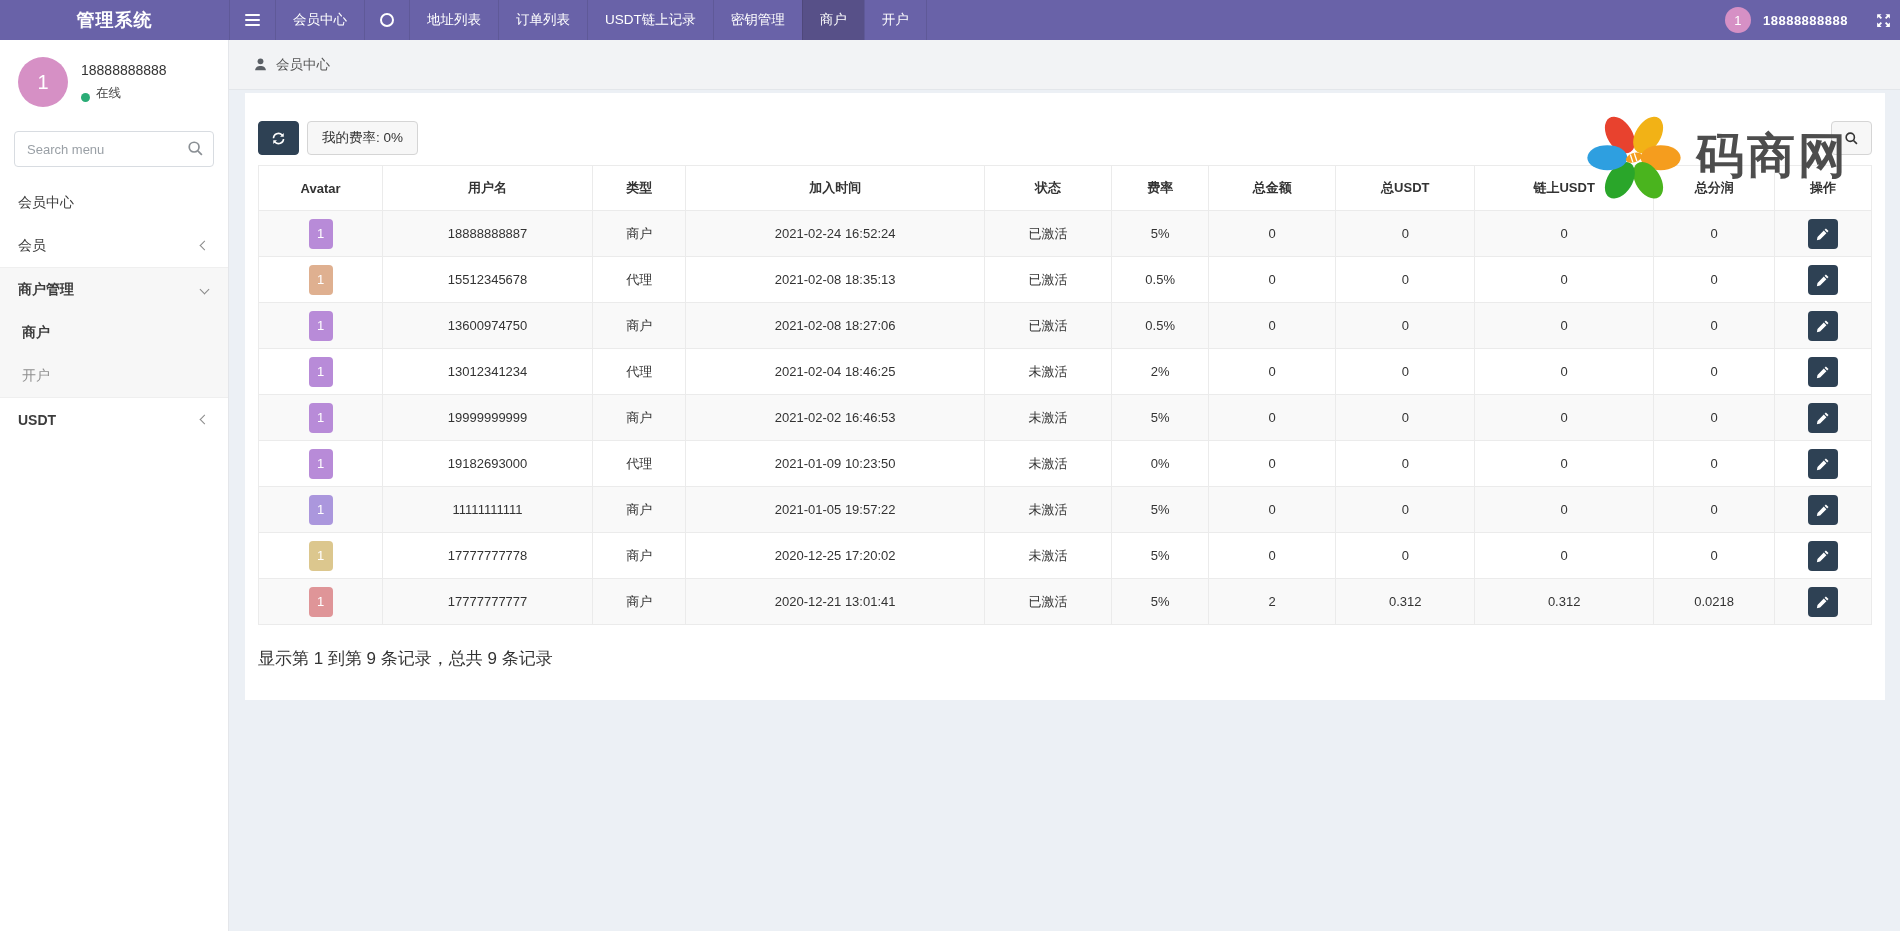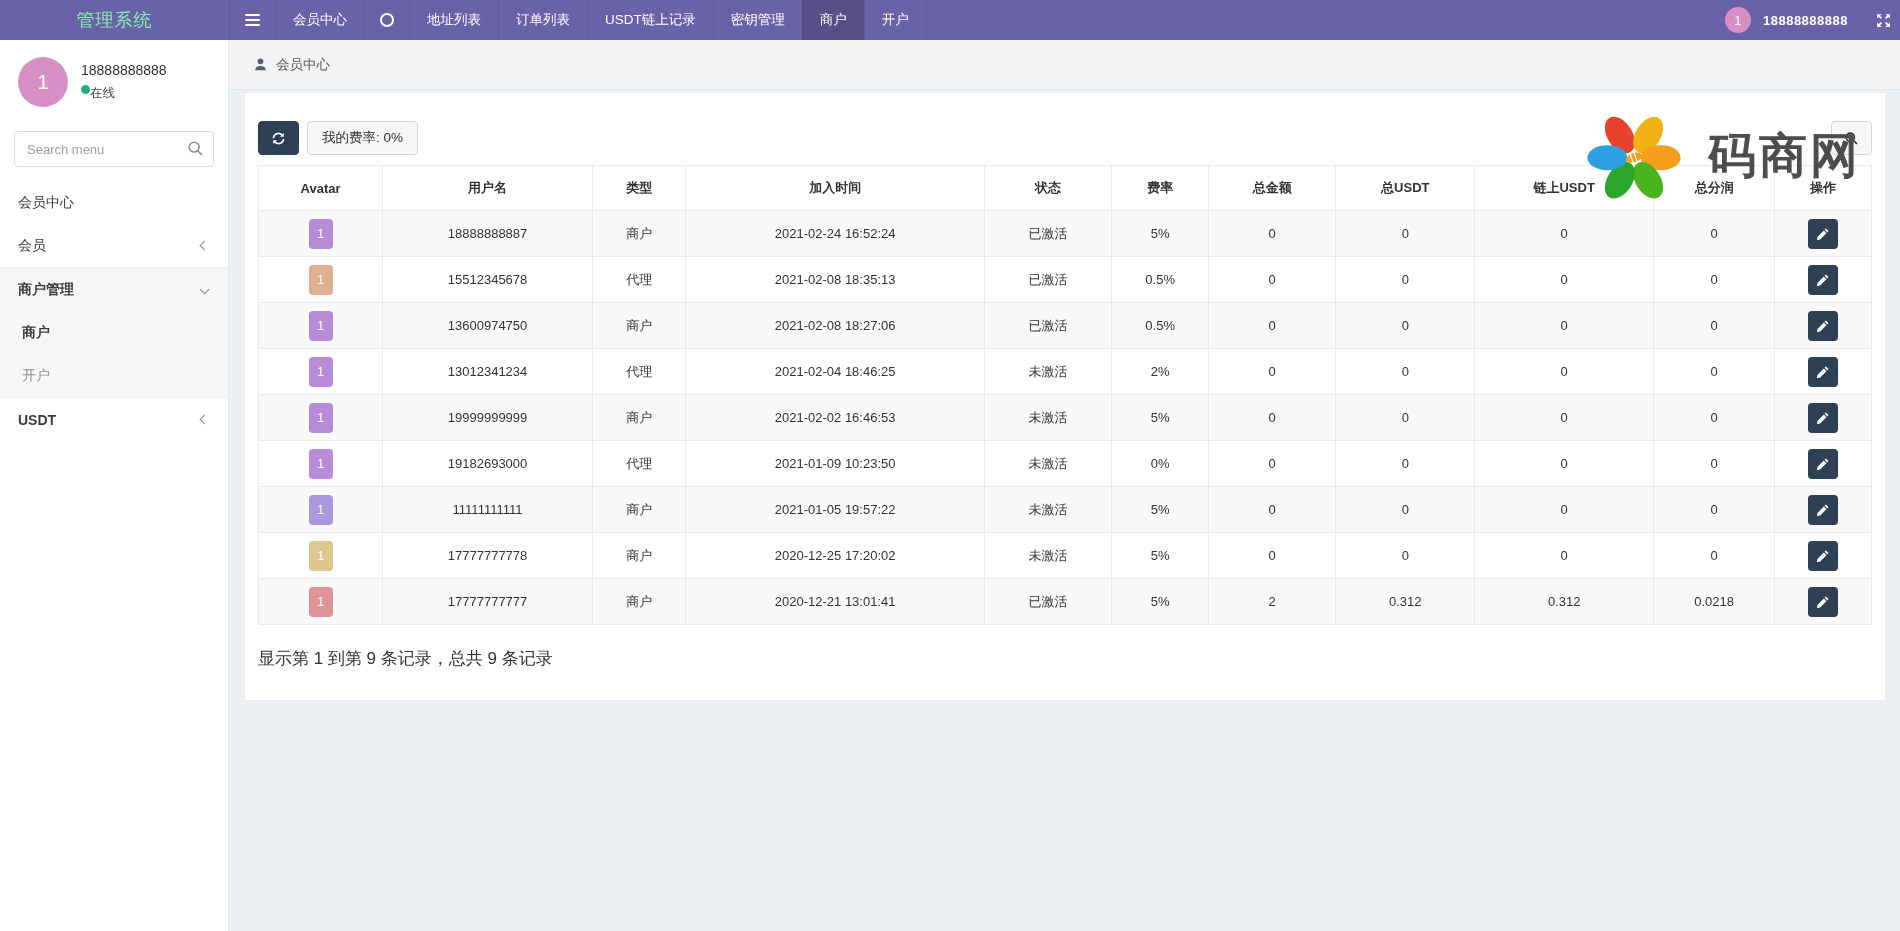--- a/index.html
+++ b/index.html
@@ -1,39 +1,39 @@
 <!DOCTYPE html>
 <html><head>
 <meta charset="utf-8">
 <style>
   * { margin:0; padding:0; box-sizing:border-box; }
   html,body { width:1900px; height:931px; overflow:hidden; font-family:"Liberation Sans","DejaVu Sans",sans-serif; background:#ecf0f5; }
 
   
   .navbar { position:absolute; top:0; left:0; width:1900px; height:40px; background:#6962a8; display:flex; align-items:stretch; z-index:20; }
-  .brand { width:229px; display:flex; align-items:center; justify-content:center; color:#86efac; font-size:18px; font-weight:normal; letter-spacing:1px; }
+  .brand { width:229px; display:flex; align-items:center; justify-content:center; color:#ffffff; font-size:18px; font-weight:bold; letter-spacing:1px; }
   .nav-items { display:flex; align-items:stretch; }
   .nav-item { display:flex; align-items:center; padding:0 17px; color:#fff; font-size:13.5px; cursor:pointer; border-left:1px solid rgba(0,0,0,0.09); }
   .nav-item.icon-item { padding:0 15px; }
   .nav-item.active { background:#575088; }
   .nav-item:last-child { border-right:1px solid rgba(0,0,0,0.09); }
   .hamburger { display:flex; flex-direction:column; gap:3px; }
   .hamburger span { display:block; width:15px; height:2px; background:#fff; border-radius:1px; }
   .ring { width:14px; height:14px; border:2.5px solid #fff; border-radius:50%; }
   .nav-right { margin-left:auto; display:flex; align-items:center; gap:12px; padding-right:8px; }
   .nav-avatar { width:26px; height:26px; border-radius:50%; background:#d690c5; color:#fff; font-size:13px; display:flex; align-items:center; justify-content:center; }
   .nav-phone { color:#fff; font-size:13px; font-weight:bold; letter-spacing:0.5px; }
   .expand-btn { width:18px; height:18px; display:flex; align-items:center; justify-content:center; cursor:pointer; margin-left:14px; }
 
   
   .sidebar { position:absolute; top:40px; left:0; width:229px; height:891px; background:#fff; border-right:1px solid #e4e6ea; z-index:10; }
   .side-user { display:flex; align-items:center; gap:13px; padding:17px 0 14px 18px; }
   .side-avatar { width:50px; height:50px; border-radius:50%; background:#d690c5; color:#fff; font-size:20px; display:flex; align-items:center; justify-content:center; flex:0 0 auto; }
   .side-user-name { font-size:14px; color:#333; margin-bottom:7px; }
-  .side-user-status { font-size:12.5px; color:#444; display:flex; align-items:flex-start; }
+  .side-user-status { font-size:12.5px; color:#444; display:flex; align-items:flex-end; gap:6px; }
   .dot { width:9px; height:9px; border-radius:50%; background:#2aac76; display:inline-block; }
   .side-search { position:relative; margin:10px 14px 14px 14px; }
   .side-search input { width:100%; height:36px; border:1px solid #d8dce1; border-radius:4px; padding:0 50px 0 12px; font-size:13px; color:#333; outline:none; background:#fff; font-family:inherit; }
   .side-search input::placeholder { color:#9aa0a6; }
   .side-search .mag { position:absolute; right:10px; top:9px; }
   .menu { list-style:none; }
   .menu-item { position:relative; height:43px; display:flex; align-items:center; padding:0 18px; font-size:14px; color:#3c3c3c; cursor:pointer; }
   .menu-item .chev { position:absolute; right:20px; width:7px; height:7px; border-right:1.6px solid #8a8a8a; border-bottom:1.6px solid #8a8a8a; }
   .chev-left { transform:rotate(135deg); }
   .chev-down { transform:rotate(45deg); }
@@ -57,21 +57,21 @@
   th, td { border:1px solid #ebebeb; text-align:center; font-size:13px; color:#333; overflow:hidden; white-space:nowrap; }
   th { height:45px; font-weight:bold; background:#fff; }
   td { height:46px; }
   tbody tr:nth-child(odd) { background:#f9f9f9; }
   tbody tr:nth-child(even) { background:#fff; }
   .avatar-chip { display:inline-flex; align-items:center; justify-content:center; width:24px; height:30px; border-radius:4px; color:#fff; font-size:13px; }
   .edit-btn { display:inline-flex; align-items:center; justify-content:center; width:30px; height:30px; border-radius:4px; background:#2e4154; border:none; cursor:pointer; }
   .table-summary { margin-top:22px; font-size:17px; color:#333; }
 
   
-  .watermark { position:absolute; top:66px; left:1355px; display:flex; align-items:center; gap:24px; z-index:30; pointer-events:none; }
+  .watermark { position:absolute; top:66px; left:1355px; display:flex; align-items:center; gap:12px; z-index:30; pointer-events:none; }
   .watermark .wm-text { font-size:48px; font-weight:bold; color:#4d4d4d; letter-spacing:3px; }
 </style>
 </head>
 <body>
 
 <div class="navbar">
   <div class="brand">管理系统</div>
   <div class="nav-items">
     <div class="nav-item icon-item">
       <span class="hamburger">

